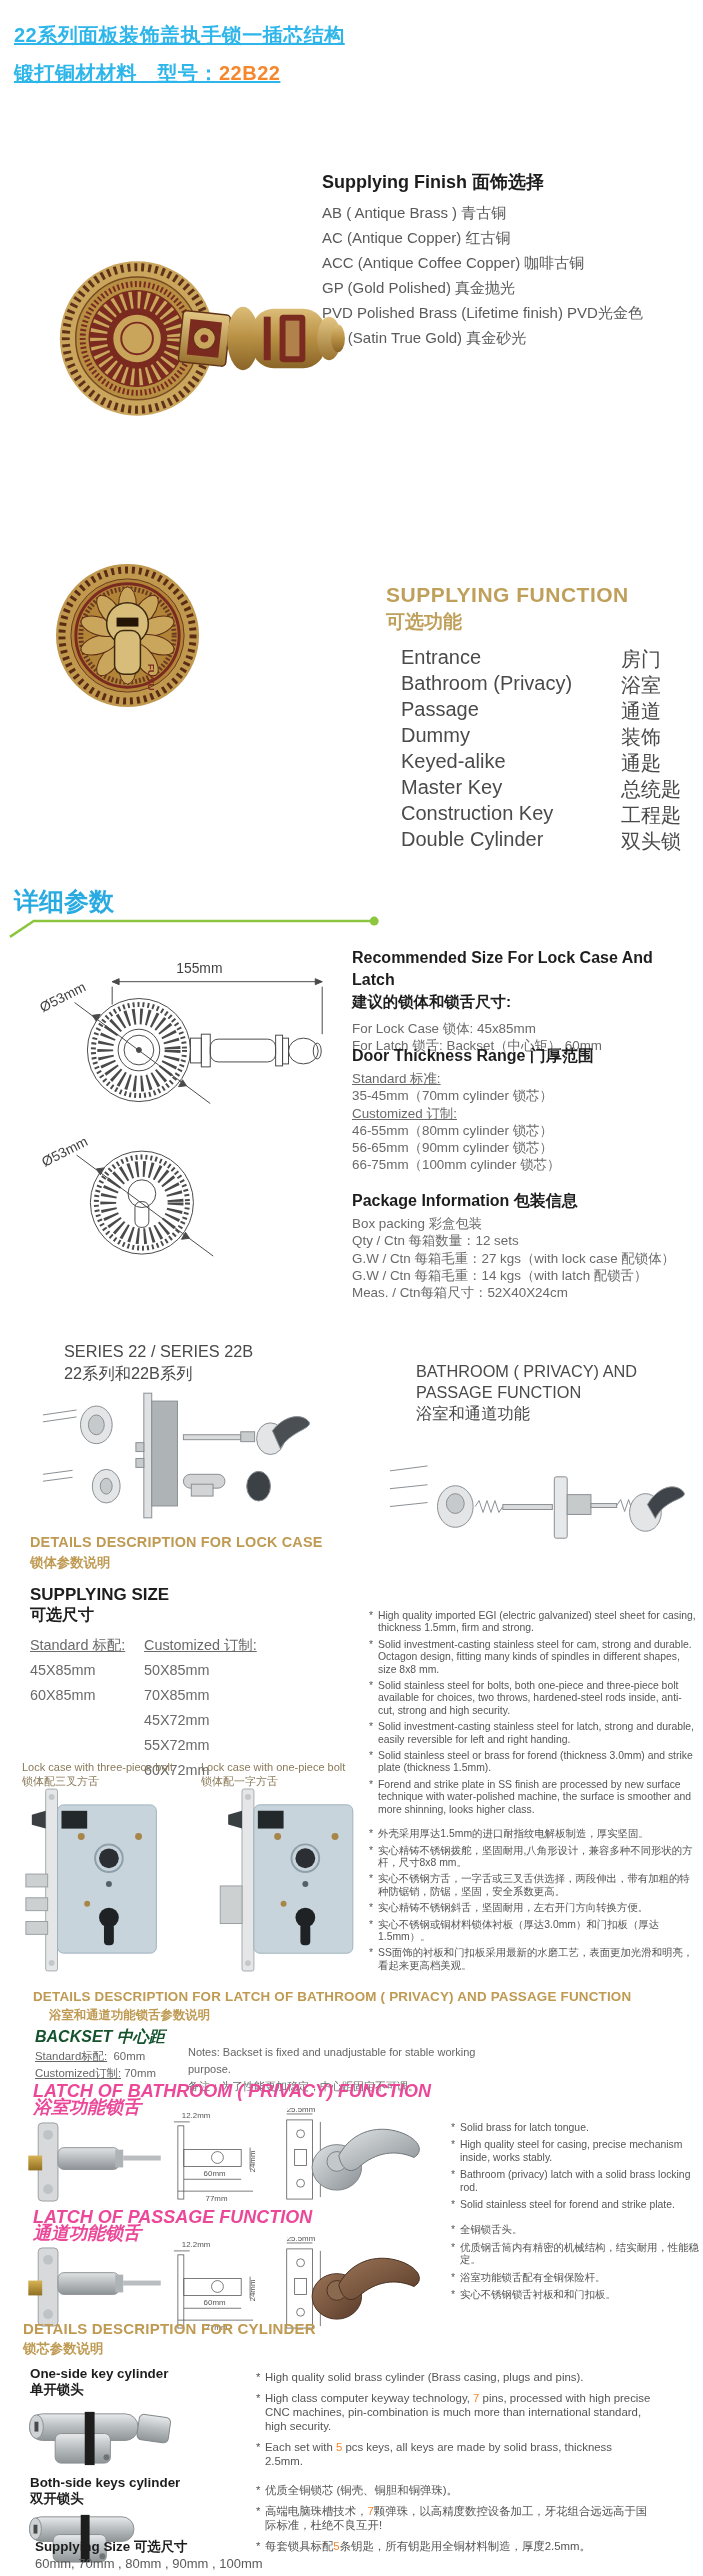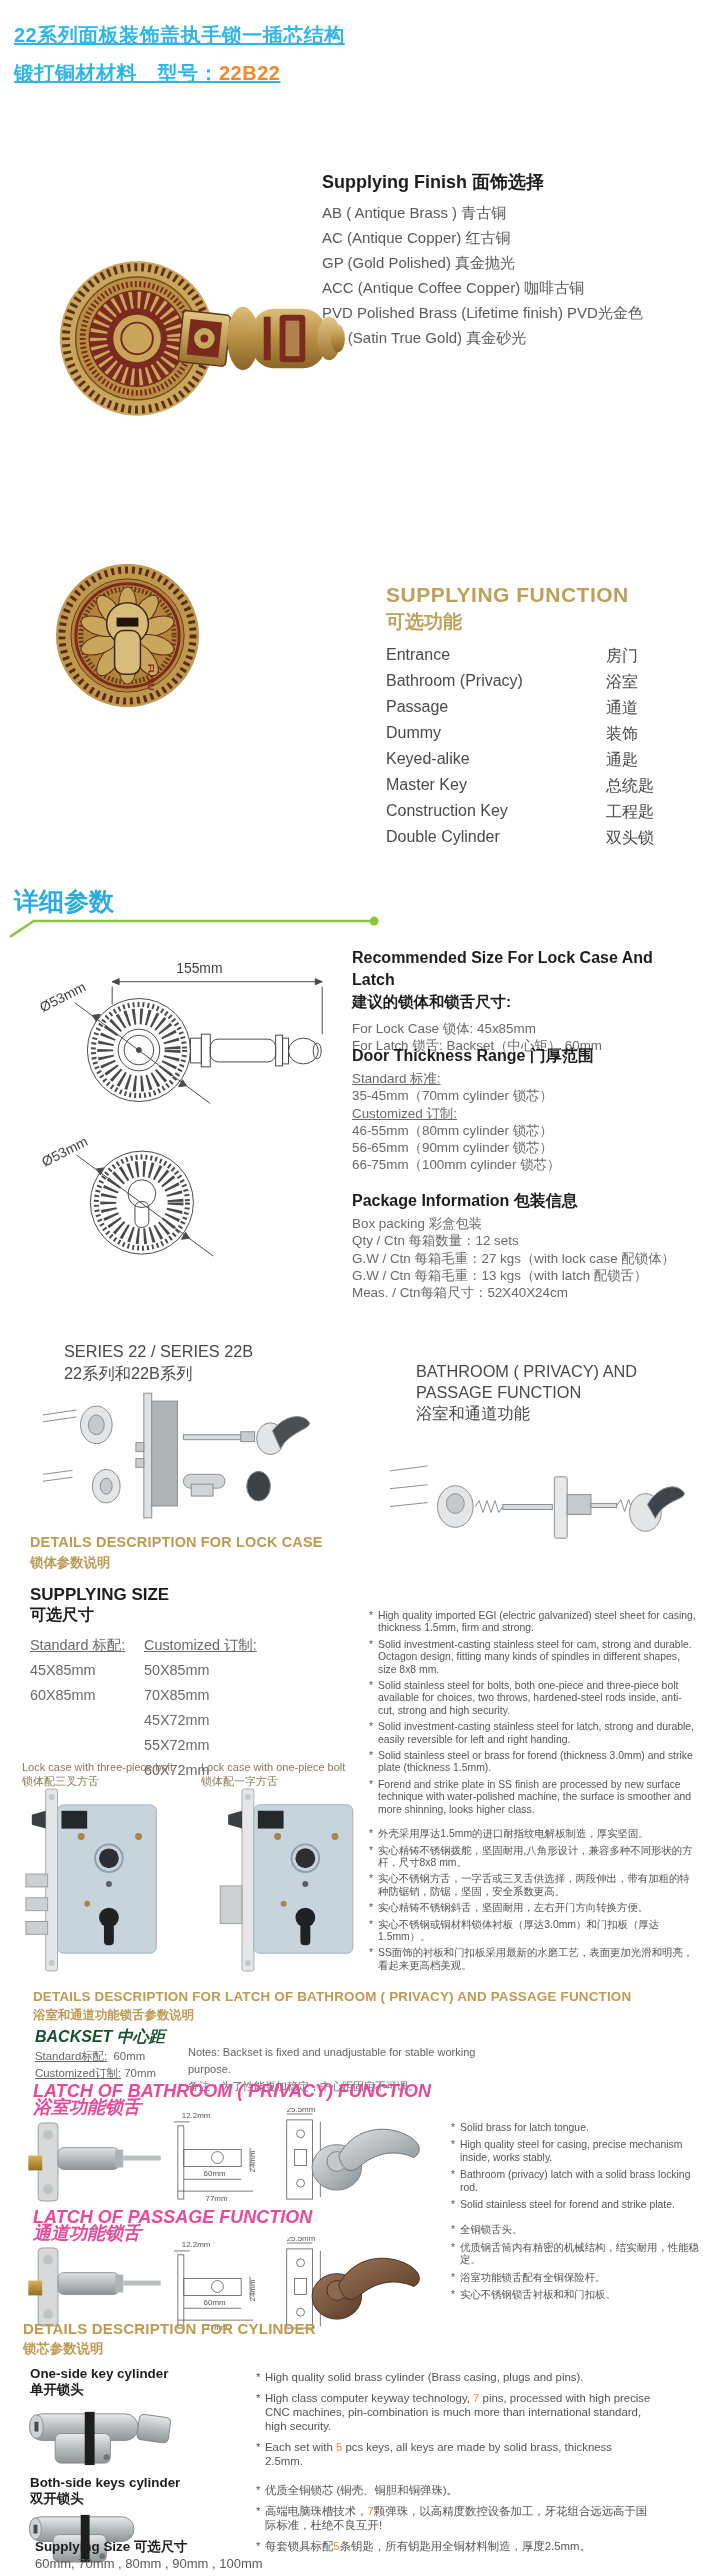--- a/index.html
+++ b/index.html
@@ -12,21 +12,21 @@
   .title { font-size:20px; font-weight:bold; color:#2eb6ea; line-height:38px; letter-spacing:0.5px;text-decoration:underline; }
   .model { color:#f5872e; }
 
   
   .fin-h { font-size:18px; font-weight:bold; color:#1d1d1d; margin-bottom:6px; }
   .fin-item { font-size:15px; color:#5a5a5a; line-height:25px; }
 
   
   .fn-h1 { font-size:21px; font-weight:bold; color:#bfa05b; letter-spacing:0.5px; }
   .fn-h2 { font-size:19px; font-weight:bold; color:#bfa05b; margin-top:2px;font-family:Liberation Serif, serif; }
-  .fn-row { position:relative; height:26px; font-size:16px; color:#4a4a4a; }
+  .fn-row { position:relative; height:26px; font-size:20px; color:#4a4a4a;margin-left:15px; }
   .fn-zh { position:absolute; left:220px; top:0; }
 
   
   .detail-h { font-size:25px; font-weight:bold; color:#29abe2; }
 
   
   .blk { width:347px; }
   .blk .bh { font-size:16px; font-weight:bold; color:#1d1d1d; line-height:22px; }
   .blk .bh2 { font-size:15.4px; font-weight:bold; color:#1d1d1d; line-height:22px; }
   .blk .bl { font-size:13.4px; color:#6a6a6a; line-height:17.3px; }
@@ -72,22 +72,22 @@
 
 <div class="abs title" style="left:14px; top:16px; width:594px;">
   <div>22系列面板装饰盖执手锁一插芯结构</div>
   <div><span>锻打铜材材料　型号：</span><span class="model">22B22</span></div>
 </div>
 
 <div class="abs" style="left:322px; top:170px; width:376px;">
   <div class="fin-h">Supplying Finish 面饰选择</div>
   <div class="fin-item">AB ( Antique Brass ) 青古铜</div>
   <div class="fin-item">AC (Antique Copper) 红古铜</div>
+  <div class="fin-item">ACC (Antique Coffee Copper) 咖啡古铜</div>
   <div class="fin-item">GP (Gold Polished) 真金抛光</div>
-  <div class="fin-item">ACC (Antique Coffee Copper) 咖啡古铜</div>
   <div class="fin-item">PVD Polished Brass (Lifetime finish) PVD光金色</div>
   <div class="fin-item">SG (Satin True Gold) 真金砂光</div>
 </div>
 
 <svg class="abs" style="left:38px; top:190px;" width="309" height="289" viewBox="0 0 312 292">
   <defs>
     <linearGradient id="gGold" x1="0" y1="0" x2="0" y2="1">
       <stop offset="0" stop-color="#dcbd78"></stop>
         <stop offset="0.5" stop-color="#b78f43"></stop>
         <stop offset="1" stop-color="#8a6428"></stop>
@@ -224,21 +224,21 @@
   <div class="bl">46-55mm（80mm cylinder 锁芯）</div>
   <div class="bl">56-65mm（90mm cylinder 锁芯）</div>
   <div class="bl">66-75mm（100mm cylinder 锁芯）</div>
 </div>
 
 <div class="abs blk" style="left:352px; top:1190px;">
   <div class="bh">Package Information 包装信息</div>
   <div class="bl" style="margin-top:3px;">Box packing 彩盒包装</div>
   <div class="bl">Qty / Ctn 每箱数量：12 sets</div>
   <div class="bl">G.W / Ctn 每箱毛重：27 kgs（with lock case 配锁体）</div>
-  <div class="bl">G.W / Ctn 每箱毛重：13 kgs（with latch 配锁舌）</div>
+  <div class="bl">G.W / Ctn 每箱毛重：14 kgs（with latch 配锁舌）</div>
   <div class="bl">Meas. / Ctn每箱尺寸：52X40X24cm</div>
 </div>
 
 <div class="abs series" style="left:64px; top:1340px;">
   <div>SERIES 22 / SERIES 22B</div>
   <div>22系列和22B系列</div>
 </div>
 <div class="abs series" style="left:416px; top:1361px; line-height:21px;">
   <div>BATHROOM ( PRIVACY) AND</div>
   <div>PASSAGE FUNCTION</div>
@@ -367,21 +367,21 @@
     <circle cx="120" cy="50" r="3.5" fill="#a8864a"></circle>
   <circle cx="68" cy="118" r="3" fill="#a8864a"></circle>
     <circle cx="90" cy="98" r="3" fill="#55606a"></circle>
   <circle cx="90" cy="132" r="10" fill="#1e2225"></circle>
     <rect x="85" y="138" width="10" height="22" rx="4" fill="#1e2225"></rect>
   <rect x="4" y="100" width="22" height="38" fill="#cdd0d1" stroke="#9aa0a3"></rect>
 </svg>
 
 <div class="abs" style="left:33px; top:1989px; width:644px;">
   <div class="gold-h" style="font-size:13.4px;">DETAILS DESCRIPTION FOR LATCH OF BATHROOM ( PRIVACY) AND PASSAGE FUNCTION</div>
-  <div class="gold-h2" style="font-size:12.4px; margin-top:3px;">浴室和通道功能锁舌参数说明</div>
+  <div class="gold-h2" style="font-size:12.4px; margin-top:3px;margin-left:16px;">浴室和通道功能锁舌参数说明</div>
 </div>
 
 <div class="abs" style="left:35px; top:2027px;">
   <div class="bk-h">BACKSET 中心距</div>
   <div class="bk-row"><span class="ul">Standard标配:</span>&nbsp;&nbsp;<span>60mm</span></div>
   <div class="bk-row"><span class="ul">Customized订制:</span>&nbsp;<span>70mm</span></div>
 </div>
 <div class="abs bk-note" style="left:188px; top:2044px; width:317px;">
   <div>Notes: Backset is fixed and unadjustable for stable working purpose.</div>
   <div>备注：为了性能更加稳定，中心距固定不可调。</div>

